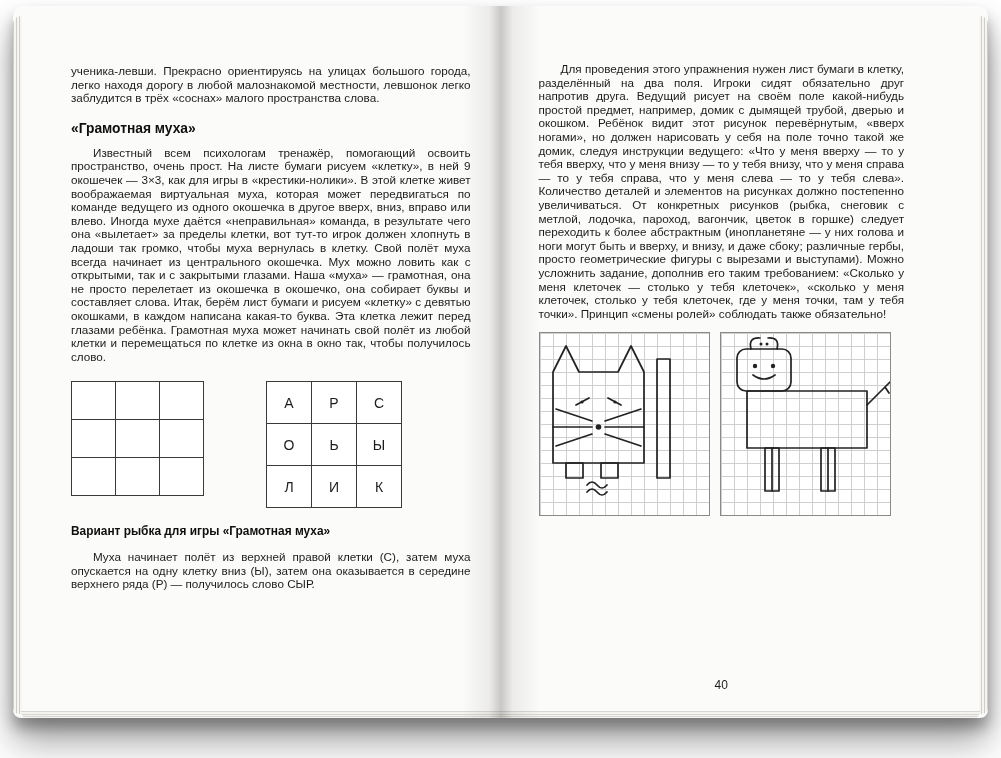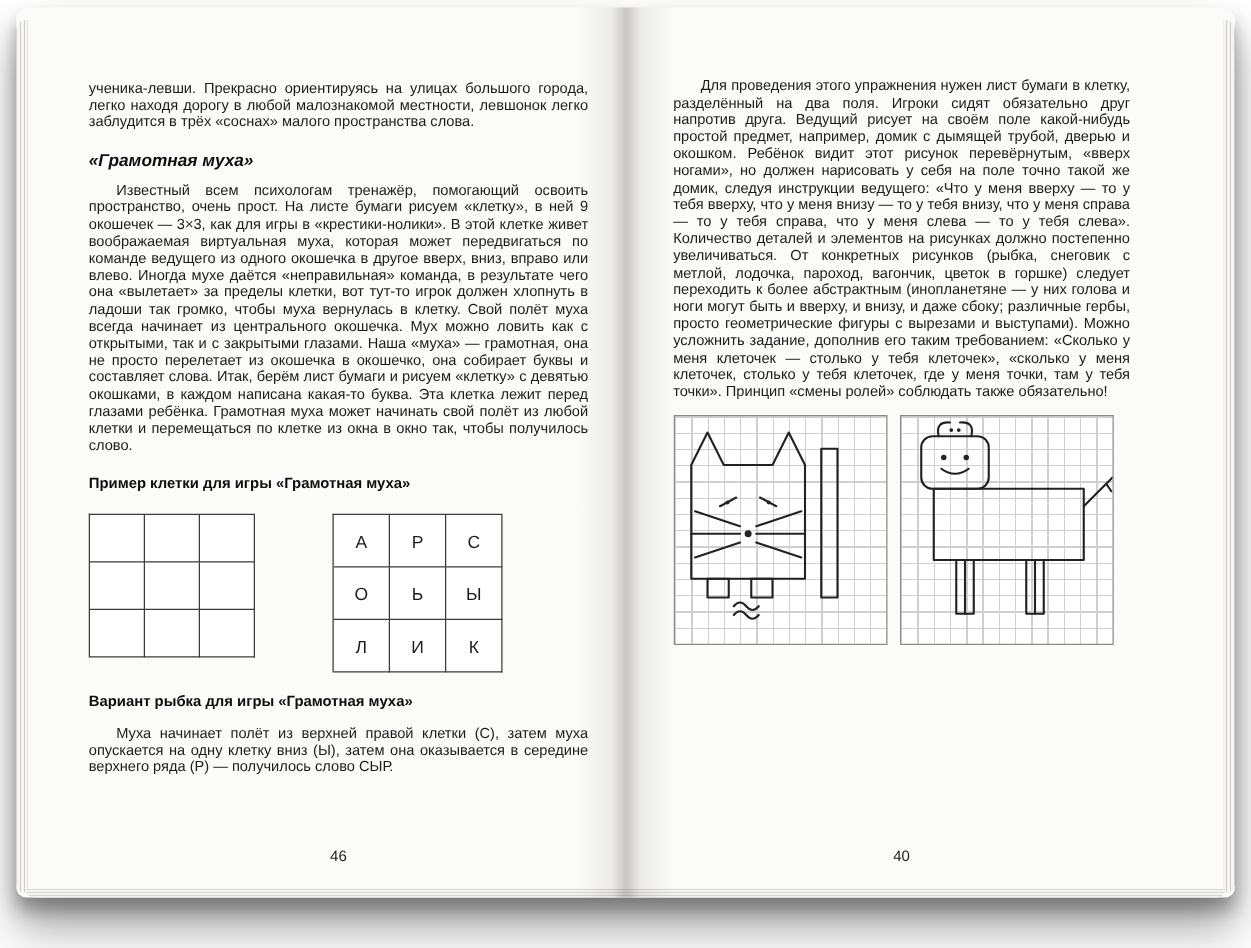--- a/index.html
+++ b/index.html
@@ -34,21 +34,21 @@
   .page{position:relative;width:50%;height:100%;overflow:hidden;}
   .page.left{padding:58px 30px 0 58px;}
   .page.right{padding:56px 84px 0 38px;}
 
   
   .body-text{
     font-size:11.7px;line-height:13.6px;text-align:justify;color:#1c1c1c;margin:0 0 8px;
   }
   .indent{text-indent:22px;}
   .accent{color:var(--accent,#1d55a8);}
-  h2.section{color:#0e0e0e;margin:16px 0 10px;font-style:italic;}
+  h2.section{color:#0e0e0e;margin:16px 0 10px;}
   h2.section.small{font-size:13.8px;}
   h2.section.large{font-size:15px;}
   .subhead{font-size:11.9px;font-weight:bold;color:#0e0e0e;margin:16px 0 12px;}
 
   
   .grids-row{display:flex;gap:62px;margin:18px 0 4px;}
   .grid3{
     display:grid;border-left:1px solid #3a3a3a;border-top:1px solid #3a3a3a;
     background:#fff;align-self:flex-start;
   }
@@ -86,21 +86,20 @@
 
   <div class="pages">
 
     <div class="page left">
       <p class="body-text">ученика-левши. Прекрасно ориентируясь на улицах большого города, легко находя дорогу в любой малознакомой местности, левшонок легко заблудится в трёх «соснах» малого пространства слова.</p>
 
       <h2 class="section small">«Грамотная муха»</h2>
 
       <p class="body-text indent">Известный всем психологам тренажёр, помогающий освоить пространство, очень прост. На листе бумаги рисуем «клетку», в ней 9 окошечек — 3×3, как для игры в «крестики-нолики». В этой клетке живет воображаемая виртуальная муха, которая может передвигаться по команде ведущего из одного окошечка в другое вверх, вниз, вправо или влево. Иногда мухе даётся «неправильная» команда, в результате чего она «вылетает» за пределы клетки, вот тут-то игрок должен хлопнуть в ладоши так громко, чтобы муха вернулась в клетку. Свой полёт муха всегда начинает из центрального окошечка. Мух можно ловить как с открытыми, так и с закрытыми глазами. Наша «муха» — грамотная, она не просто перелетает из окошечка в окошечко, она собирает буквы и составляет слова. Итак, берём лист бумаги и рисуем «клетку» с девятью окошками, в каждом написана какая-то буква. Эта клетка лежит перед глазами ребёнка. Грамотная муха может начинать свой полёт из любой клетки и перемещаться по клетке из окна в окно так, чтобы получилось слово.</p>
 
-      <p class="subhead">Пример клетки для игры «Грамотная муха»</p>
 
       <div class="grids-row">
         <div class="grid3 empty">
           <div class="cell"></div>
           <div class="cell"></div>
           <div class="cell"></div>
           <div class="cell"></div>
           <div class="cell"></div>
           <div class="cell"></div>
           <div class="cell"></div>
@@ -117,21 +116,20 @@
           <div class="cell">Л</div>
           <div class="cell">И</div>
           <div class="cell">К</div>
         </div>
       </div>
 
       <p class="subhead">Вариант рыбка для игры «Грамотная муха»</p>
 
       <p class="body-text indent">Муха начинает полёт из верхней правой клетки (С), затем муха опускается на одну клетку вниз (Ы), затем она оказывается в середине верхнего ряда (Р) — получилось слово СЫР.</p>
 
-      <div class="pagenum">46</div>
     </div>
 
     <div class="page right">
 
 
       <p class="body-text indent">Для проведения этого упражнения нужен лист бумаги в клетку, разделённый на два поля. Игроки сидят обязательно друг напротив друга. Ведущий рисует на своём поле какой-нибудь простой предмет, например, домик с дымящей трубой, дверью и окошком. Ребёнок видит этот рисунок перевёрнутым, «вверх ногами», но должен нарисовать у себя на поле точно такой же домик, следуя инструкции ведущего: «Что у меня вверху — то у тебя вверху, что у меня внизу — то у тебя внизу, что у меня справа — то у тебя справа, что у меня слева — то у тебя слева». Количество деталей и элементов на рисунках должно постепенно увеличиваться. От конкретных рисунков (рыбка, снеговик с метлой, лодочка, пароход, вагончик, цветок в горшке) следует переходить к более абстрактным (инопланетяне — у них голова и ноги могут быть и вверху, и внизу, и даже сбоку; различные гербы, просто геометрические фигуры с вырезами и выступами). Можно усложнить задание, дополнив его таким требованием: «Сколько у меня клеточек — столько у тебя клеточек», «сколько у меня клеточек, столько у тебя клеточек, где у меня точки, там у тебя точки». Принцип «смены ролей» соблюдать также обязательно!</p>
 
 
       <div class="drawings-row">
         <div class="graph">

